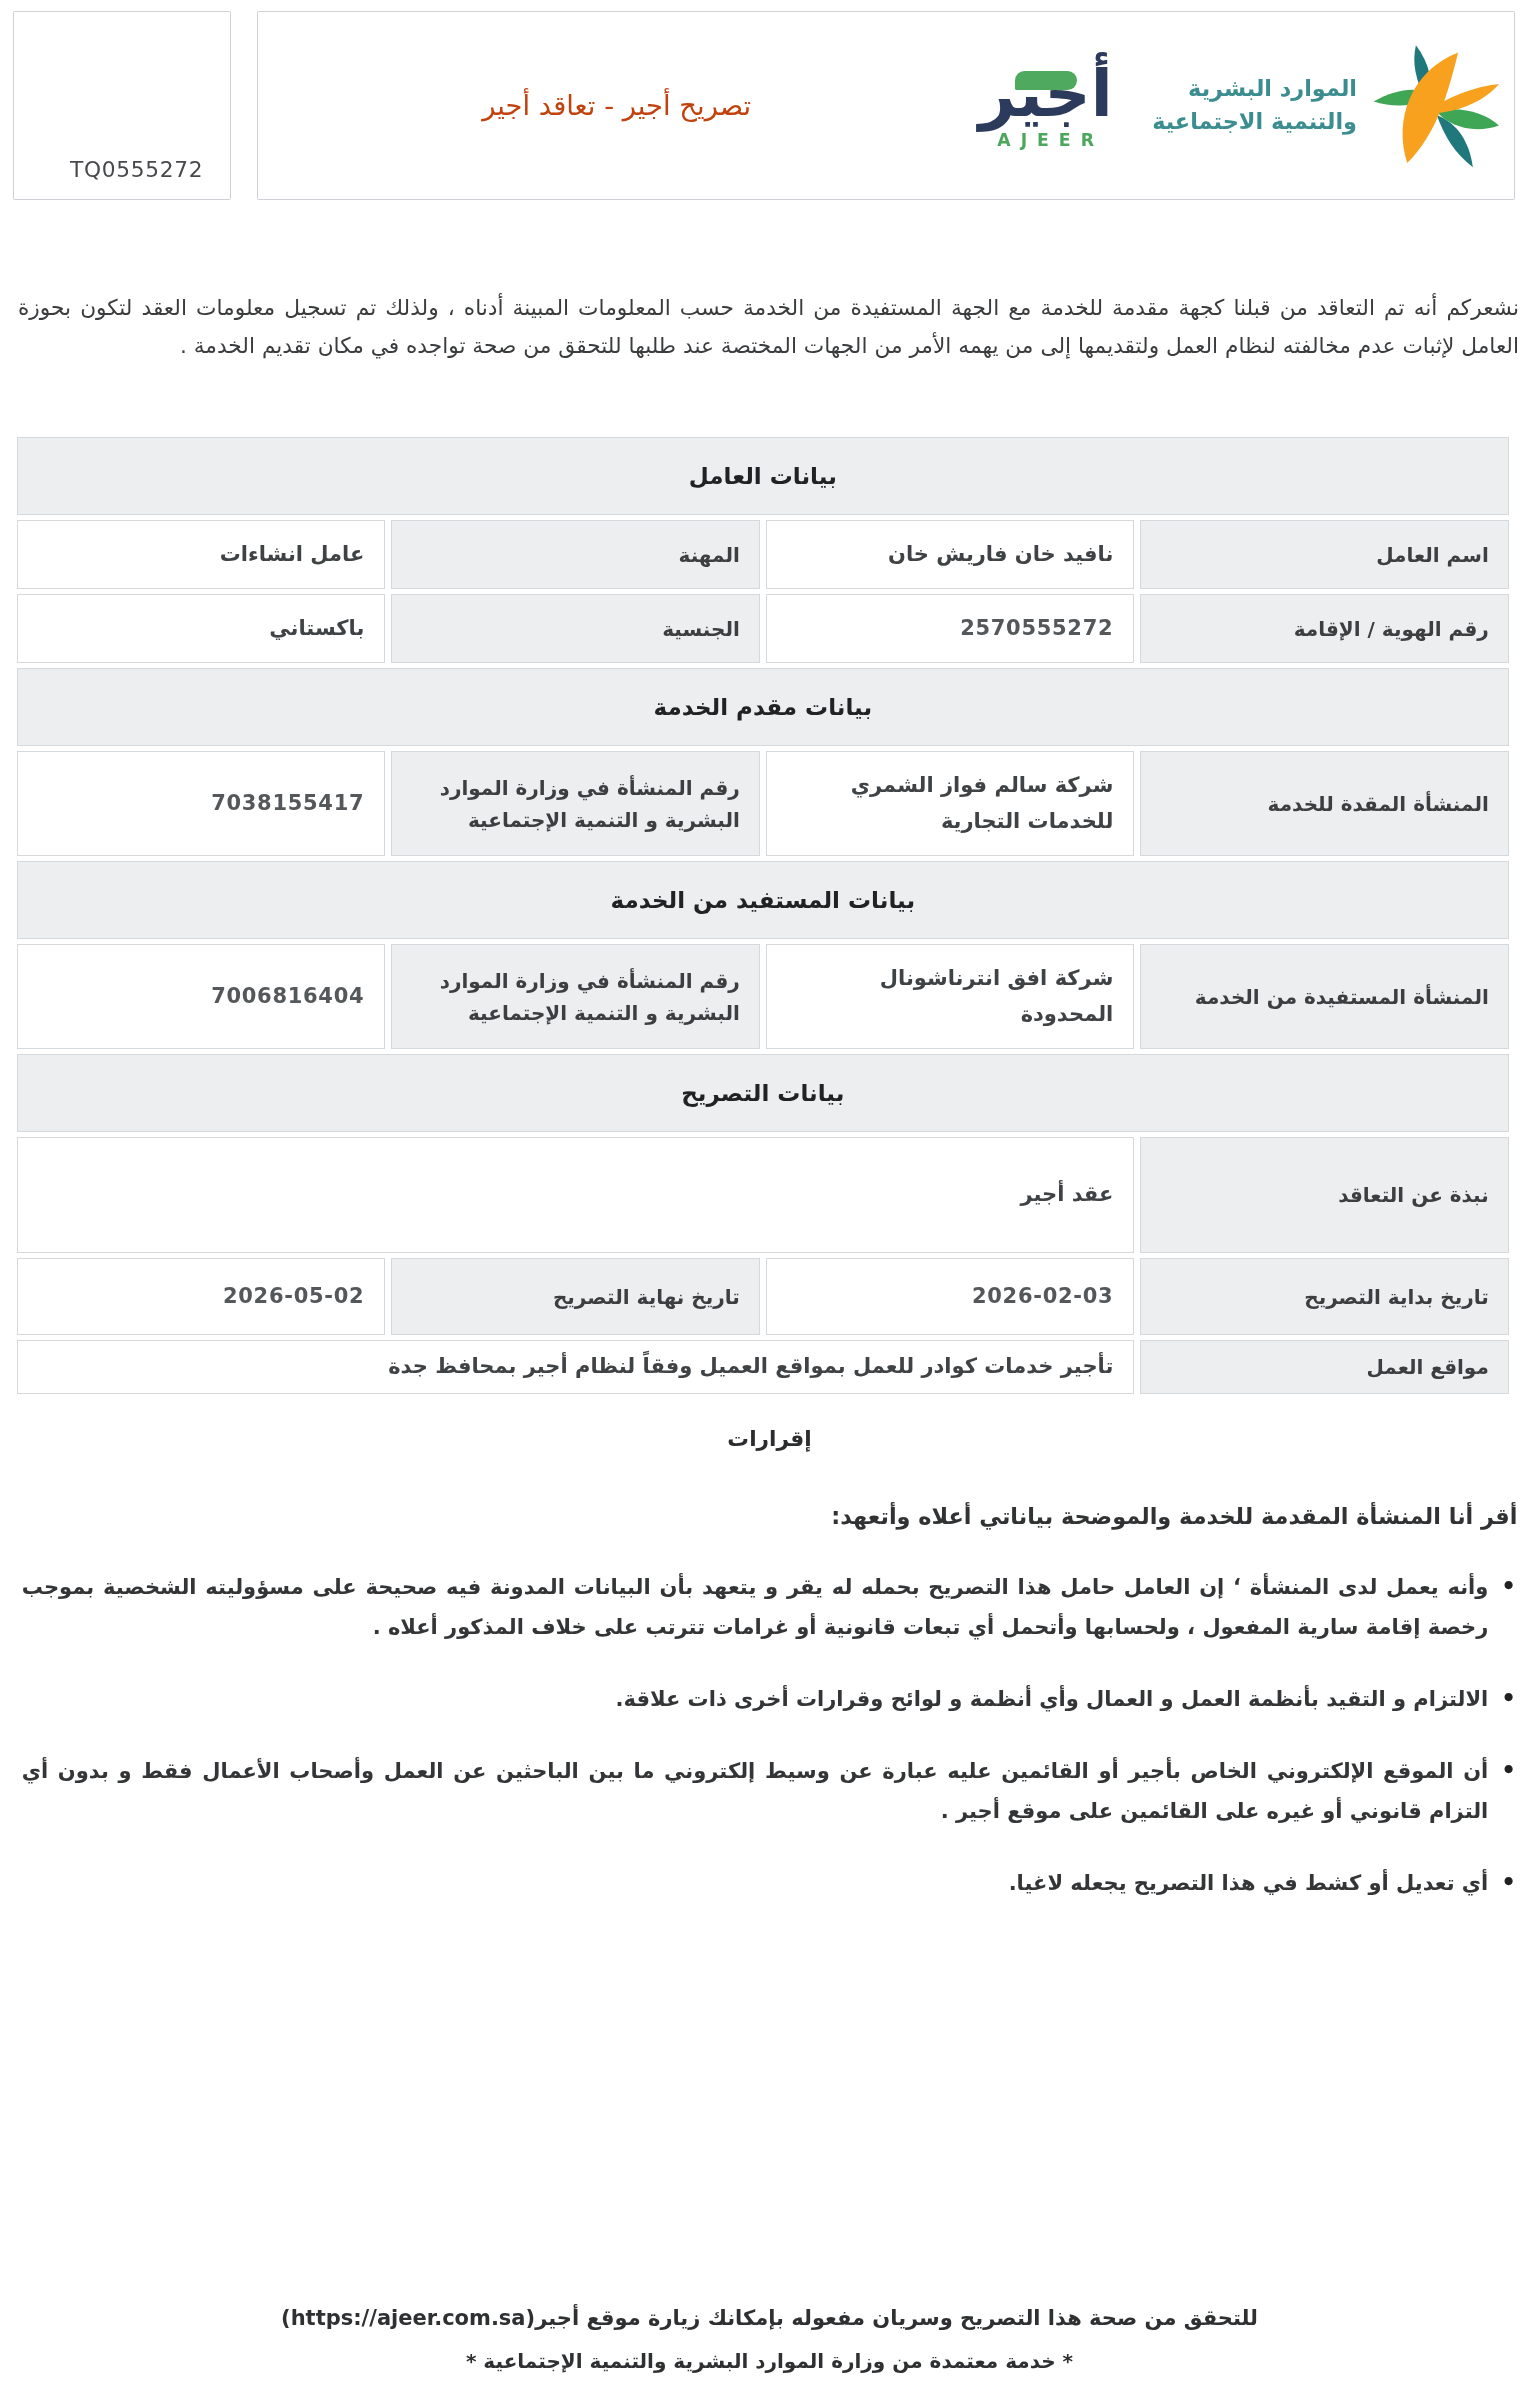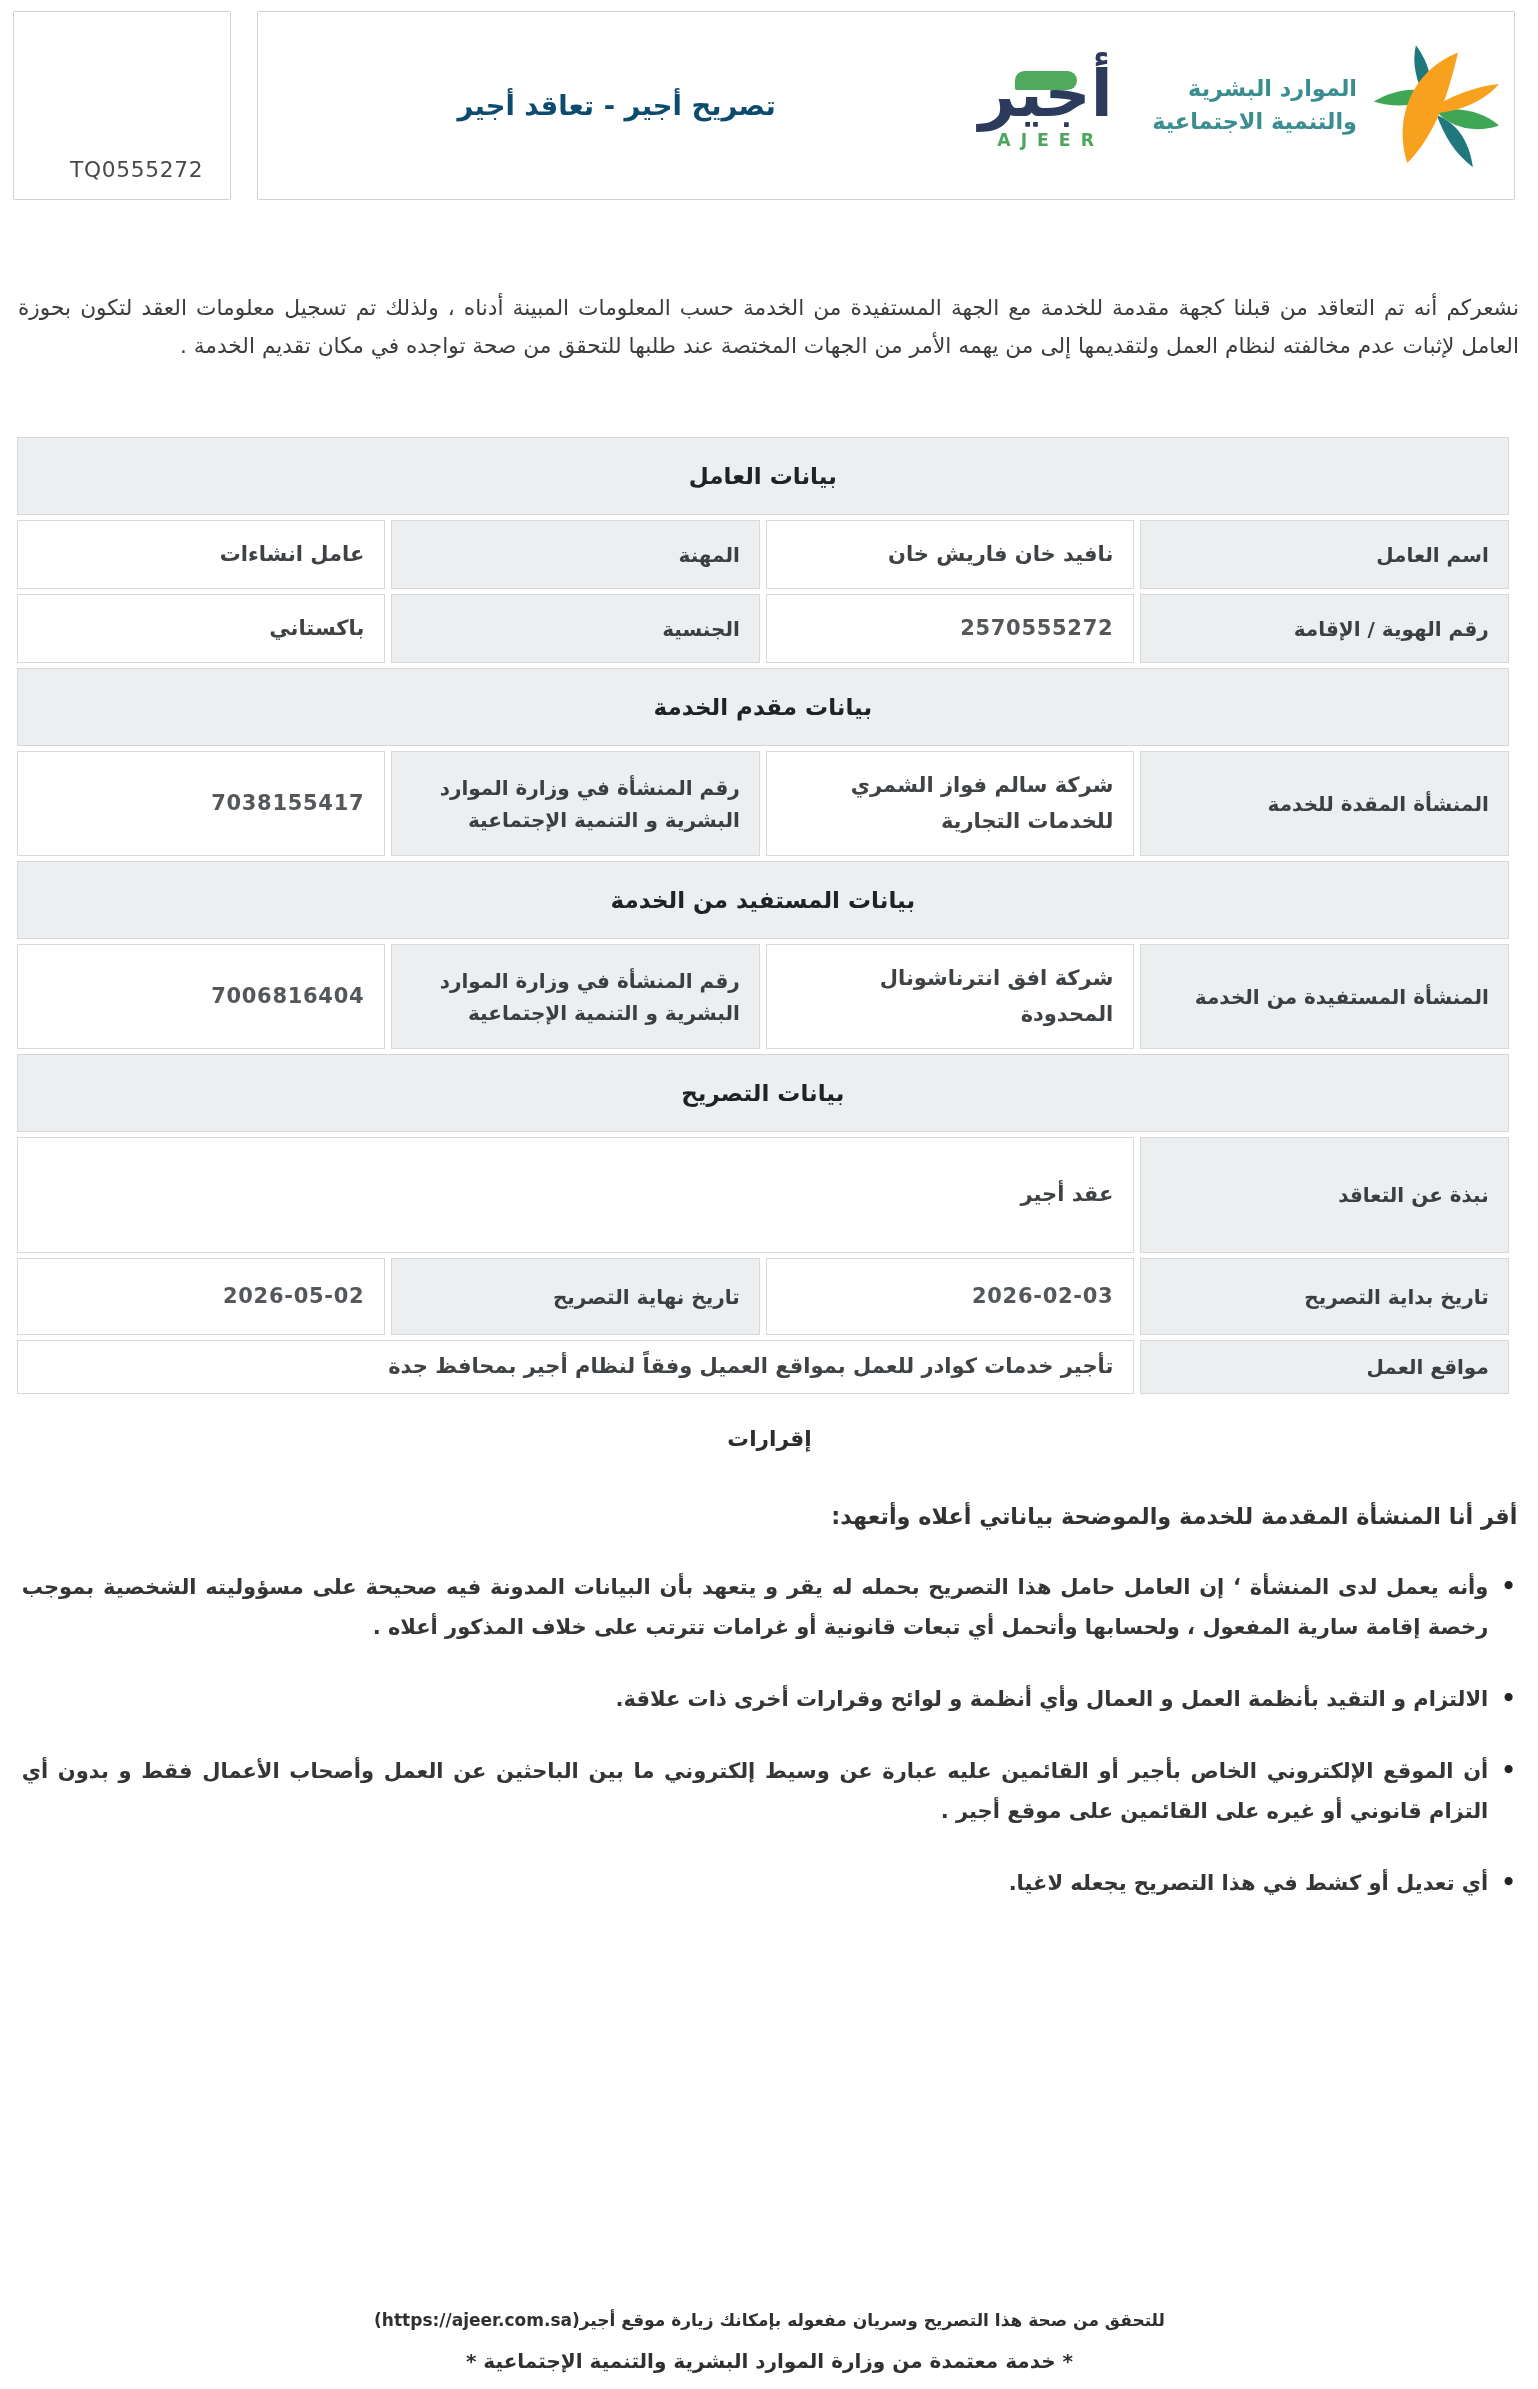--- a/index.html
+++ b/index.html
@@ -9,21 +9,21 @@
     font-family:"DejaVu Sans","Liberation Sans",sans-serif;
     color:#333537;
   }
   .page { position:absolute; inset:0; }
 
   
   .hdr-box { position:absolute; top:10.8px; background:#fff; border:1.4px solid #cdd1d5; border-radius:1.4px; height:189px; }
   .hdr-left { left:13px; width:218px; display:flex; align-items:flex-end; padding:0 0 17.3px 56px; }
   .tq { font-size:21.7px; color:#47494c; letter-spacing:0.7px; direction:ltr; }
   .hdr-right { left:257px; width:1258px; display:flex; align-items:center; padding:0 13px 0 7.2px; }
-  .doc-title { flex:1; text-align:center; font-size:27.4px; font-weight:bold; color:#0c4a6e; direction:rtl; }
+  .doc-title { flex:1; text-align:center; font-size:27.4px; font-weight:normal; color:#c2410c; direction:rtl; }
 
   .ajeer-logo { width:155px; display:flex; flex-direction:column; align-items:center; direction:rtl; position:relative; }
   .ajeer-ar { font-size:64px; font-weight:bold; color:#2c3a5c; line-height:1.05; position:relative; }
   .ajeer-green-bar { position:absolute; top:10px; right:46px; width:62px; height:19px; background:#4fa95f; border-radius:9.4px 9.4px 9.4px 1.4px; }
   .ajeer-en { font-size:17.3px; font-weight:bold; color:#4ca75d; letter-spacing:10px; margin-top:1.4px; direction:ltr; text-indent:10px;text-align:center; }
 
   .moh-logo { display:flex; align-items:center; margin-left:29px; direction:ltr; }
   .moh-text { text-align:right; direction:rtl; color:#3b8d8f; font-weight:bold; font-size:22.4px; line-height:1.5; margin-right:10px; }
   .moh-mark { width:134px; height:137px; }
 
@@ -68,21 +68,21 @@
   .decl-list { list-style:none; margin-top:38px; }
   .decl-list li {
     position:relative; padding-right:29px; margin-bottom:32px;
     font-size:21px; font-weight:bold; color:#333537; line-height:40px;
     text-align:justify;
   }
   .decl-list li .dot { position:absolute; right:1.4px; top:-1.4px; font-size:23px; color:#222; }
 
   
   .footer { position:absolute; left:0; right:0; bottom:16px; text-align:center; direction:rtl; }
-  .footer .f1 { font-size:17px; font-weight:bold; color:#2e3032; }
+  .footer .f1 { font-size:21px; font-weight:bold; color:#2e3032; }
   .footer .f2 { font-size:20px; font-weight:bold; color:#2e3032; margin-top:19px; }
 </style>
 </head>
 <body>
 
 <div class="page">
 
   <div class="hdr-box hdr-left">
     <span class="tq">TQ0555272</span>
   </div>

